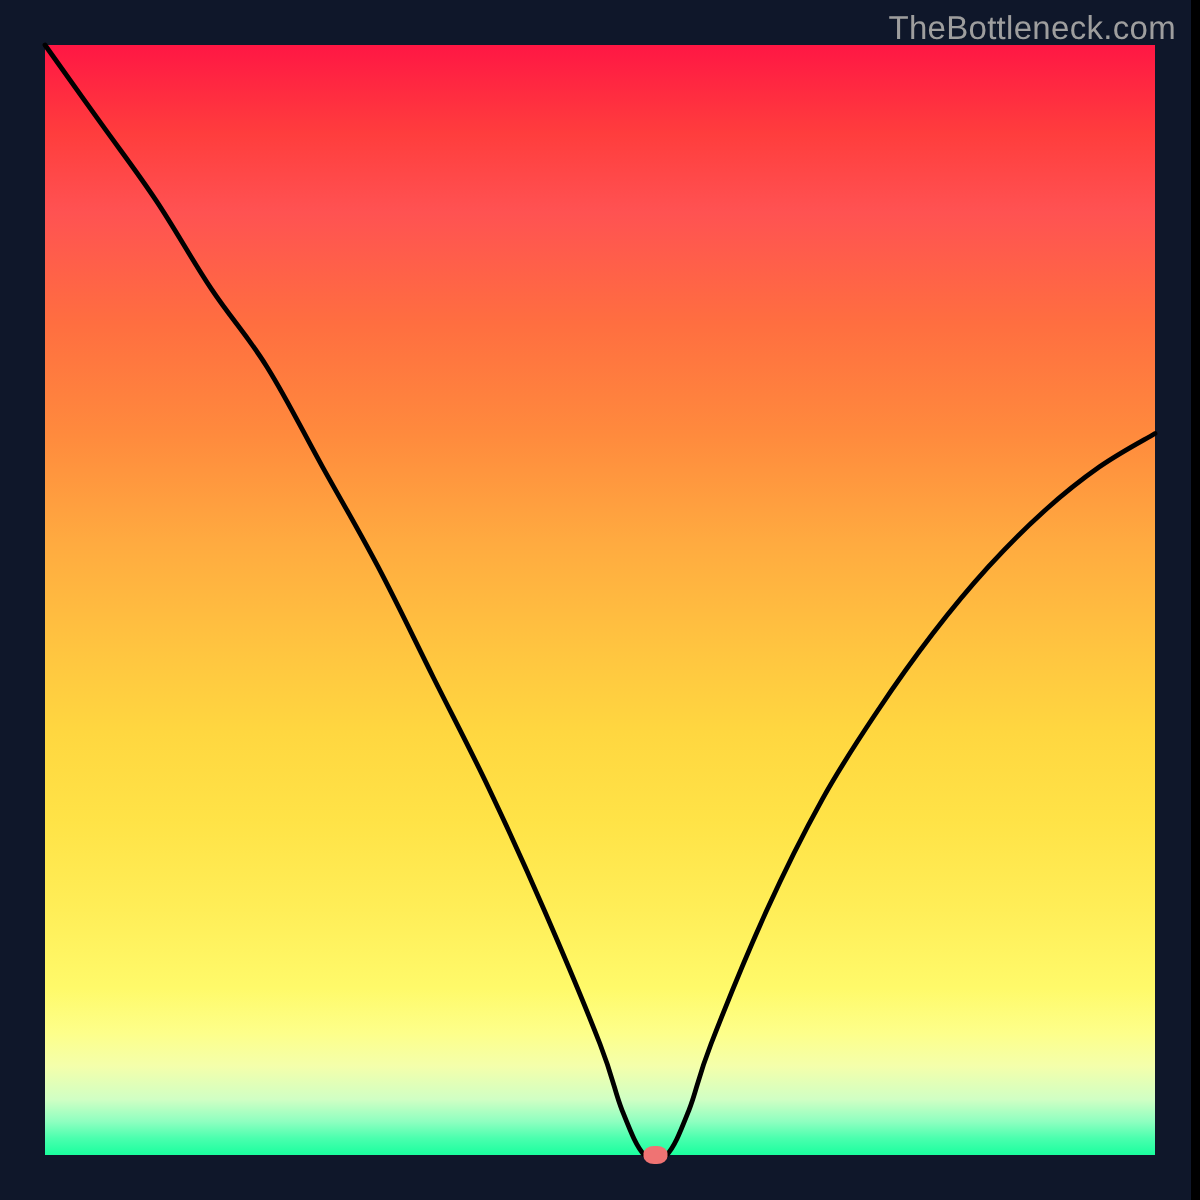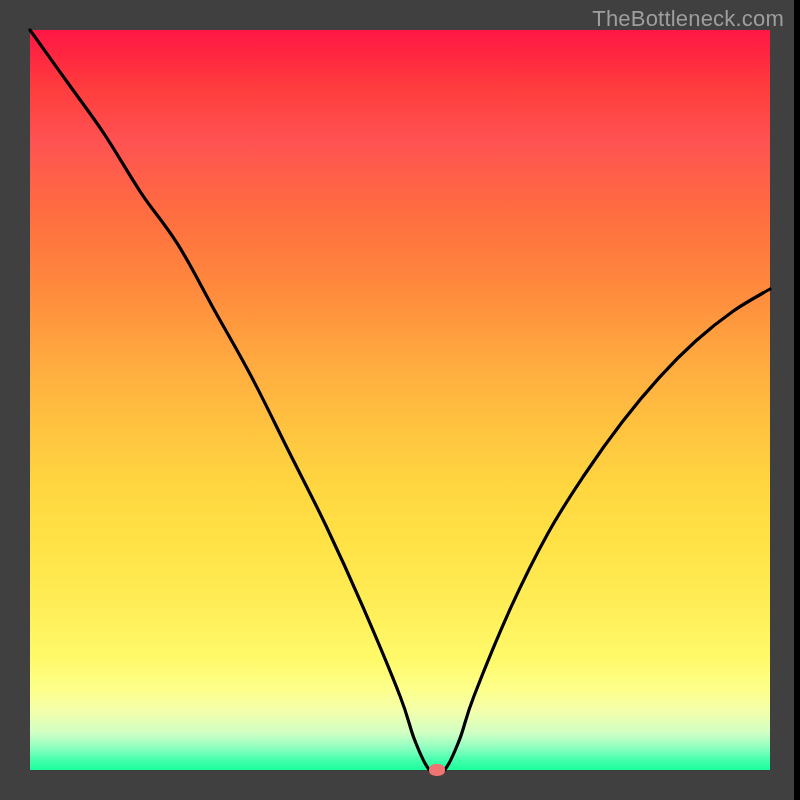--- a/index.html
+++ b/index.html
@@ -7,21 +7,21 @@
     padding: 0;
     width: 800px;
     height: 800px;
     background: #000;
     overflow: hidden;
   }
   .chart-container {
     position: relative;
     width: 794px;
     height: 800px;
-    background: #404040;
+    background: #0f172a;
   }
   .plot-area {
     position: absolute;
     left: 30px;
     top: 30px;
     width: 740px;
     height: 740px;
     background: linear-gradient(to bottom,
       #ff1744 0%,
       #ff3d3d 8%,

